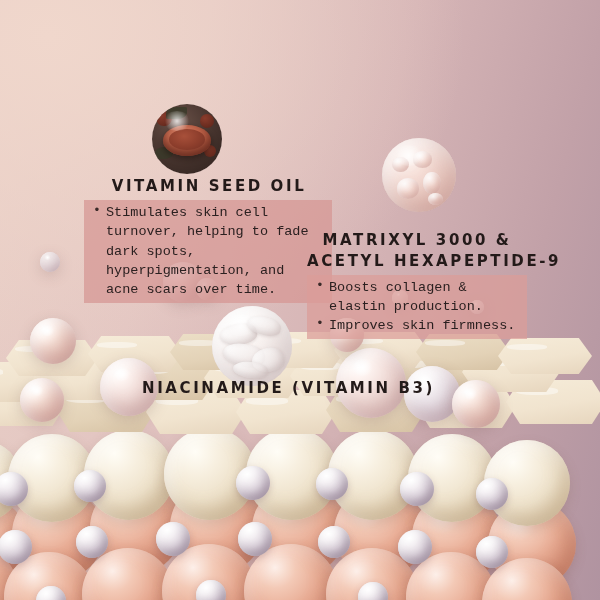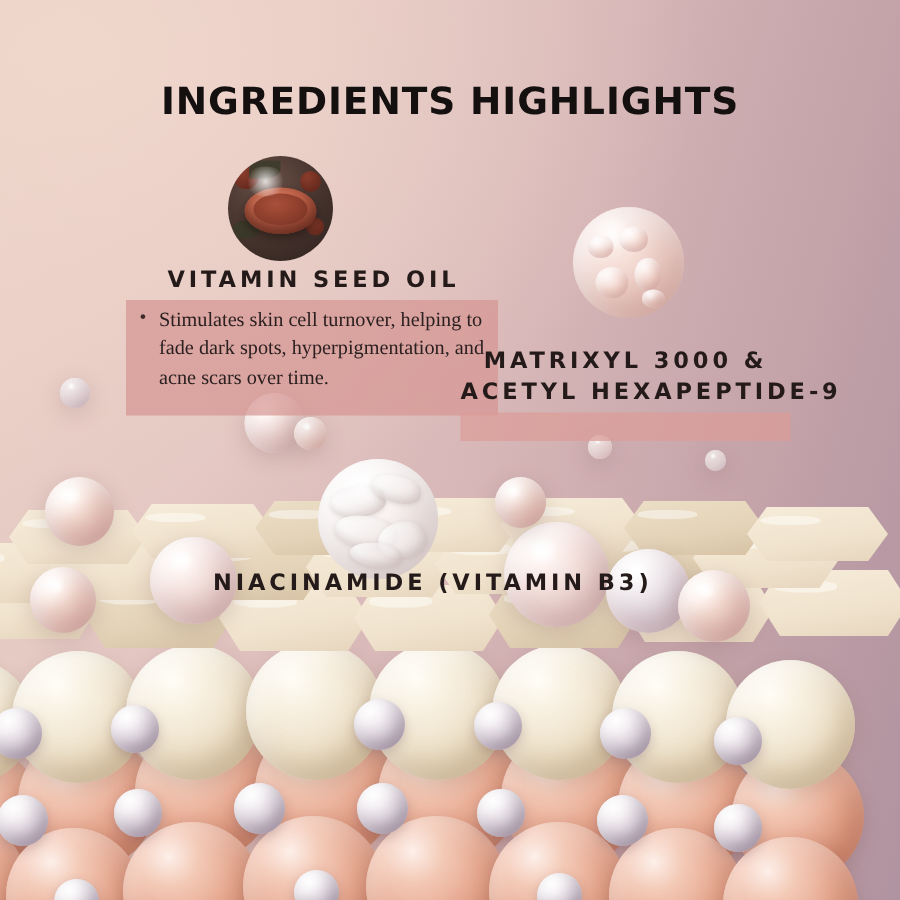--- a/index.html
+++ b/index.html
@@ -123,23 +123,23 @@
     font-family:"DejaVu Sans", sans-serif;
   }
   .block{position:absolute;}
   .head{
     font-family:"DejaVu Sans", sans-serif;
     font-size:15px;font-weight:bold;letter-spacing:2.6px;color:#231a19;
     white-space:nowrap;line-height:1.42;text-align:right;
   }
   .hl{
     display:inline-block;
-    font-family:Liberation Serif, serif;
+    font-family:Liberation Mono, monospace;
     font-size:13.5px;line-height:1.42;color:#2b2020;
-    padding:3px 9px 16px 6px;
+    padding:3px 9px 4px 6px;
   }
   .hl.rose{background:rgba(214,150,147,.72);}
   .hl.rose2{background:rgba(219,157,152,.72);}
   .hl.light{background:rgba(242,185,179,.70);}
   .hl ul{margin:0;padding:0 0 0 16px;list-style:none;}
   .hl li{position:relative;}
   .hl li::before{
     content:"\2022";position:absolute;left:-13px;top:-1px;font-size:13px;color:#3a2a28;
   }
   .c-title{text-align:center;}
@@ -308,36 +308,37 @@
   <div class="circ niacin" style="left:212px;top:306px;width:80px;height:80px;">
     <div class="sw" style="left:10%;top:22%;width:46%;height:26%;transform:rotate(-12deg);"></div>
     <div class="sw" style="left:44%;top:14%;width:42%;height:22%;transform:rotate(10deg);"></div>
     <div class="sw" style="left:14%;top:48%;width:52%;height:28%;transform:rotate(6deg);"></div>
     <div class="sw" style="left:50%;top:52%;width:40%;height:30%;transform:rotate(-18deg);"></div>
     <div class="sw" style="left:26%;top:70%;width:44%;height:20%;transform:rotate(4deg);"></div>
     <div class="gloss"></div>
     <div class="ring"></div>
   </div>
 
-  <div class="title">INGREDIENTS HIGHLIGHTS</div>
 
   <div class="block" style="left:84px;top:176px;width:250px;">
     <div class="head c-title">VITAMIN SEED OIL</div>
     <div class="hl rose" style="margin-top:3px;width:233px;">
       <ul>
         <li>Stimulates skin cell turnover, helping to fade dark spots, hyperpigmentation, and acne scars over time.</li>
       </ul>
     </div>
   </div>
 
   <div class="block" style="left:307px;top:230px;width:220px;">
     <div class="head c-title">MATRIXYL 3000 &amp;</div>
     <div class="head c-title">ACETYL HEXAPEPTIDE-9</div>
     <div class="hl rose2" style="margin-top:2px;width:205px;">
       <ul>
+        <li>Boosts collagen &amp; elastin production.</li>
+        <li>Improves skin firmness.</li>
       </ul>
     </div>
   </div>
 
   <div class="block" style="left:142px;top:378px;width:270px;">
     <div class="head">NIACINAMIDE (VITAMIN B3)</div>
   </div>
 
 </div>
 

